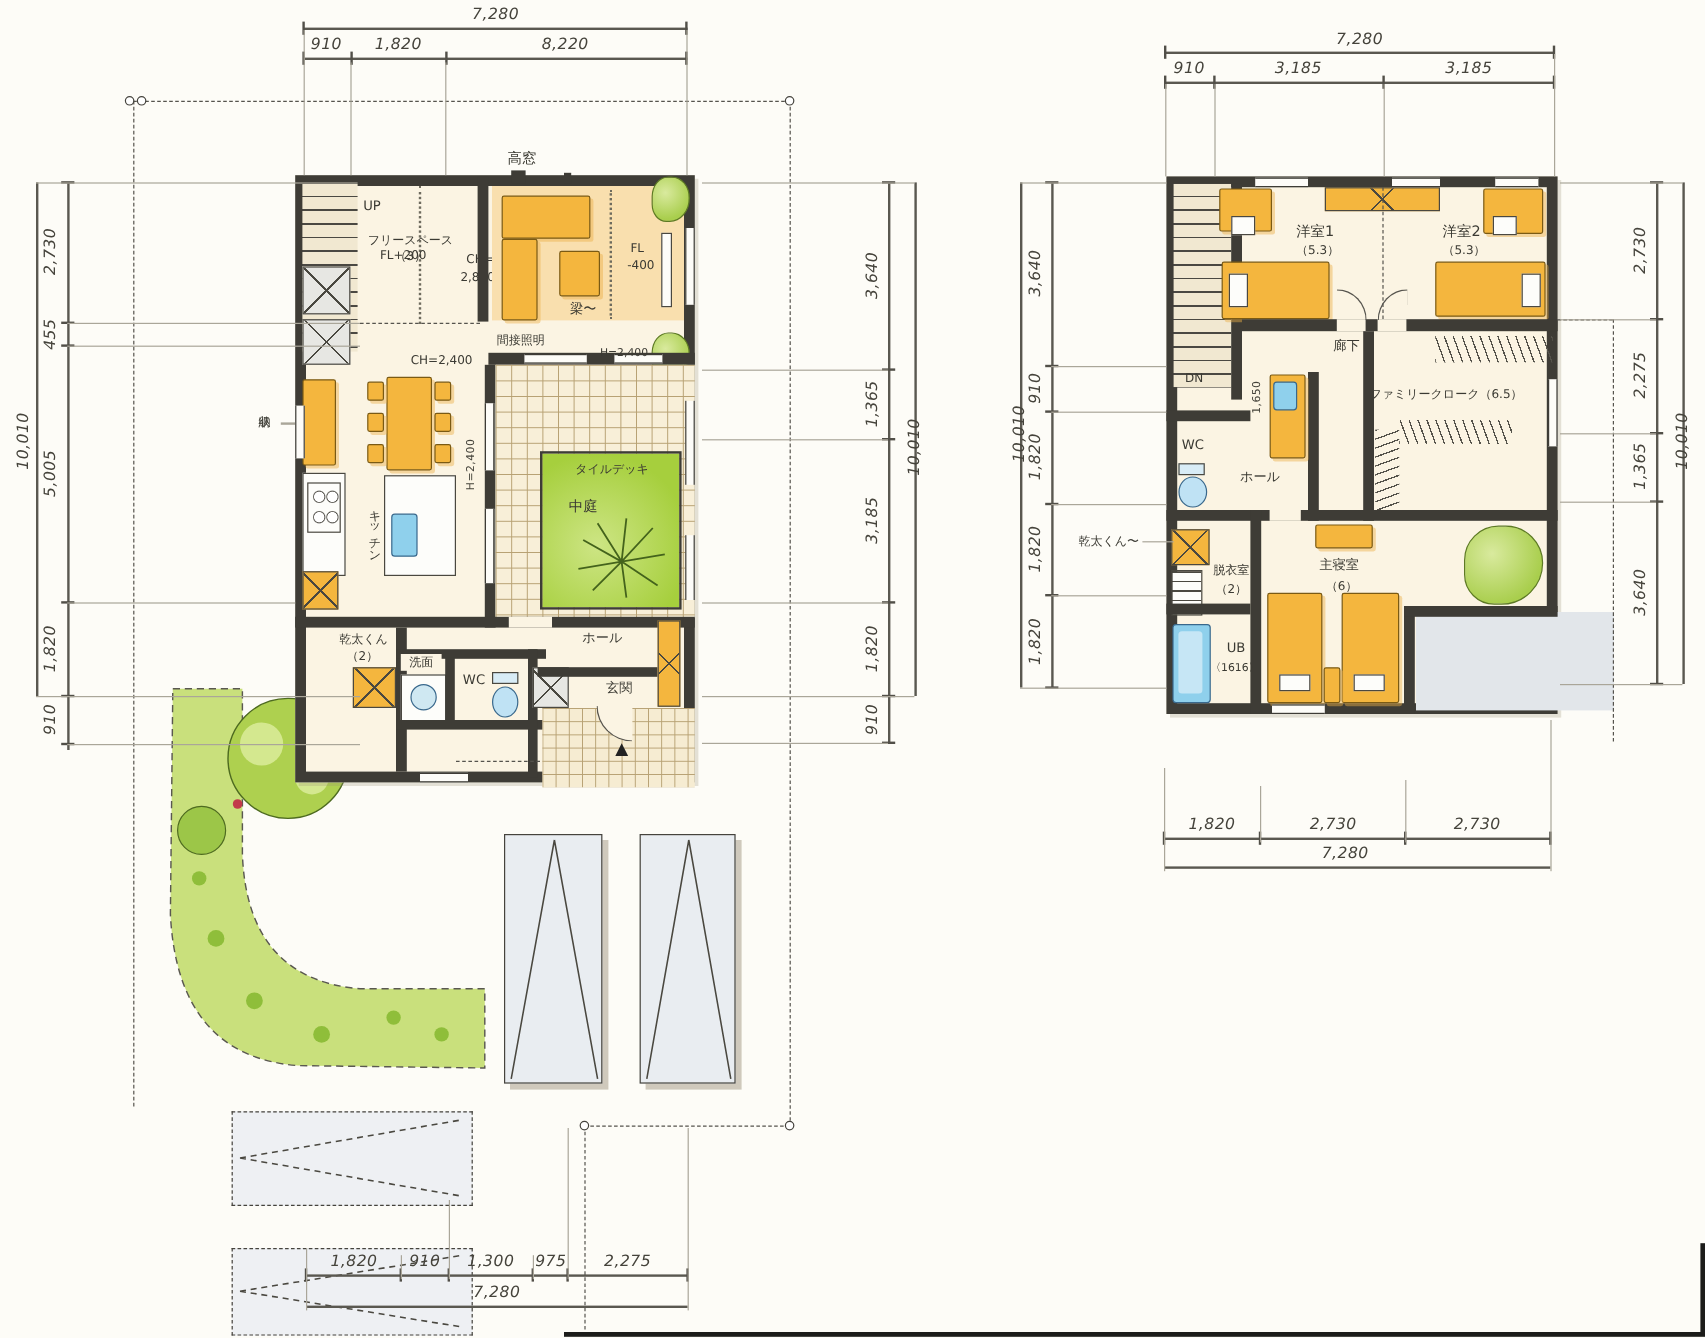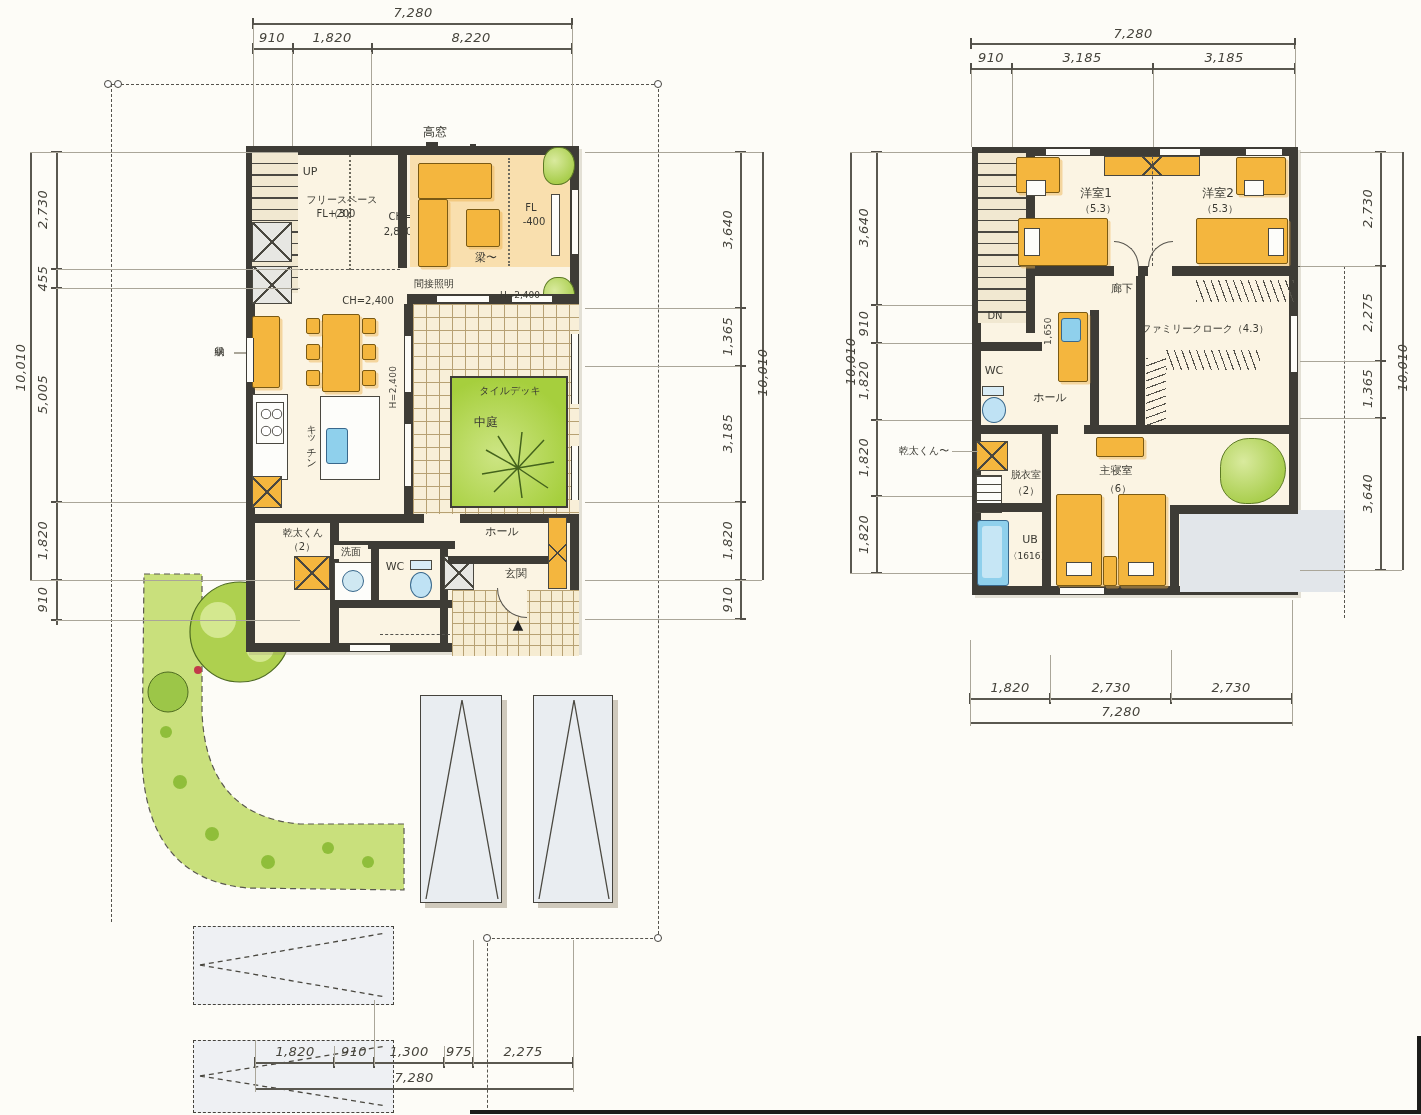--- a/index.html
+++ b/index.html
@@ -293,21 +293,21 @@
   <div class="whitef" style="left:1244px;top:180px;width:20px;height:16px"></div>
   <div class="orange" style="left:1196px;top:218px;width:92px;height:46px"></div>
   <div class="whitef" style="left:1268px;top:228px;width:16px;height:28px"></div>
   <div class="wall" style="left:1035px;top:266px;width:263px;height:10px"></div>
   <div class="ab" style="left:1114px;top:266px;width:24px;height:10px;background:#fbf4e3"></div>
   <div class="ab" style="left:1148px;top:266px;width:24px;height:10px;background:#fbf4e3"></div>
   <div class="arcTR" style="left:1114px;top:241px;width:25px;height:26px"></div>
   <div class="arcTL" style="left:1148px;top:241px;width:25px;height:26px"></div>
   <div class="lab" style="left:1100px;top:281px;width:44px">廊下</div>
 
-  <div class="lab s10" style="left:1140px;top:322px;width:130px">ファミリークローク（4.3）</div>
+  <div class="lab s10" style="left:1140px;top:322px;width:130px">ファミリークローク（6.5）</div>
   <div class="hatch" style="left:1196px;top:280px;width:98px;height:22px"></div>
   <div class="hatch" style="left:1166px;top:350px;width:94px;height:20px"></div>
   <div class="hatchv" style="left:1146px;top:358px;width:20px;height:70px"></div>
   <div class="wall" style="left:1136px;top:276px;width:9px;height:158px"></div>
   <div class="wall" style="left:1090px;top:310px;width:9px;height:124px"></div>
 
   <div class="orange" style="left:1058px;top:312px;width:30px;height:70px"></div>
   <div class="blue" style="left:1061px;top:318px;width:20px;height:24px"></div>
   <div class="vdim" style="left:1022px;top:326px;width:52px;font-size:9px;font-style:normal">1,650</div>
   <div class="wall" style="left:972px;top:342px;width:70px;height:9px"></div>

